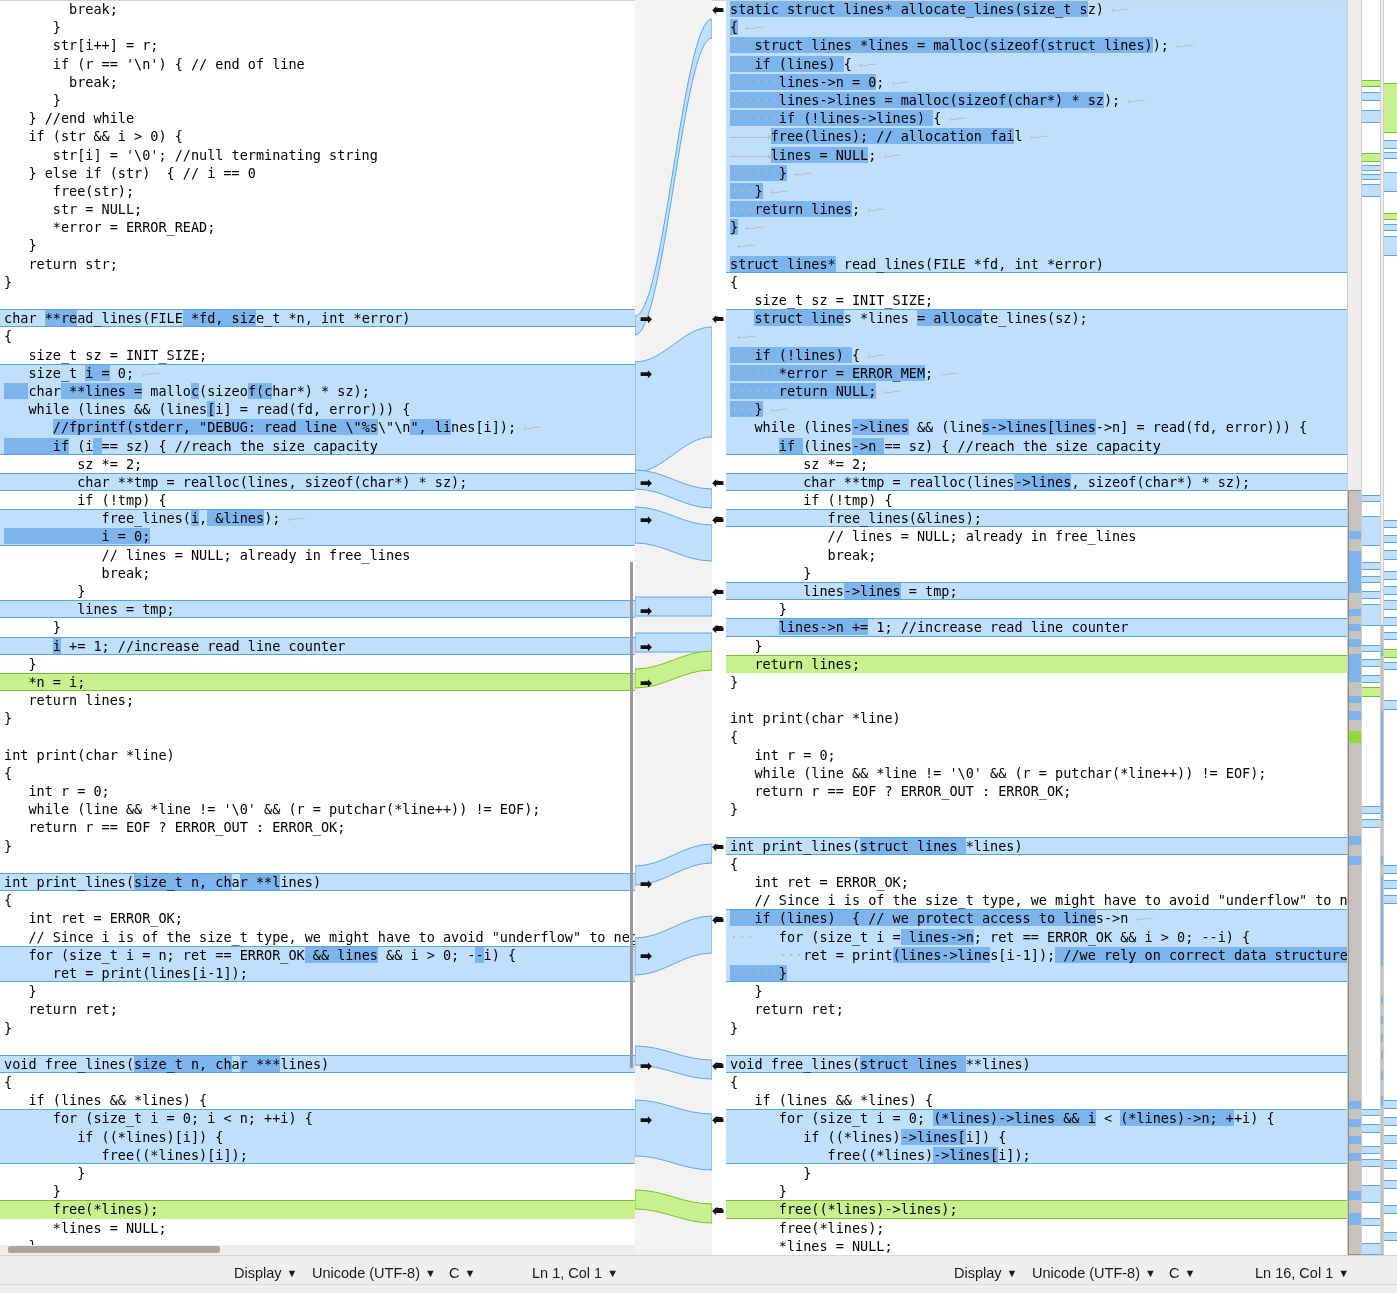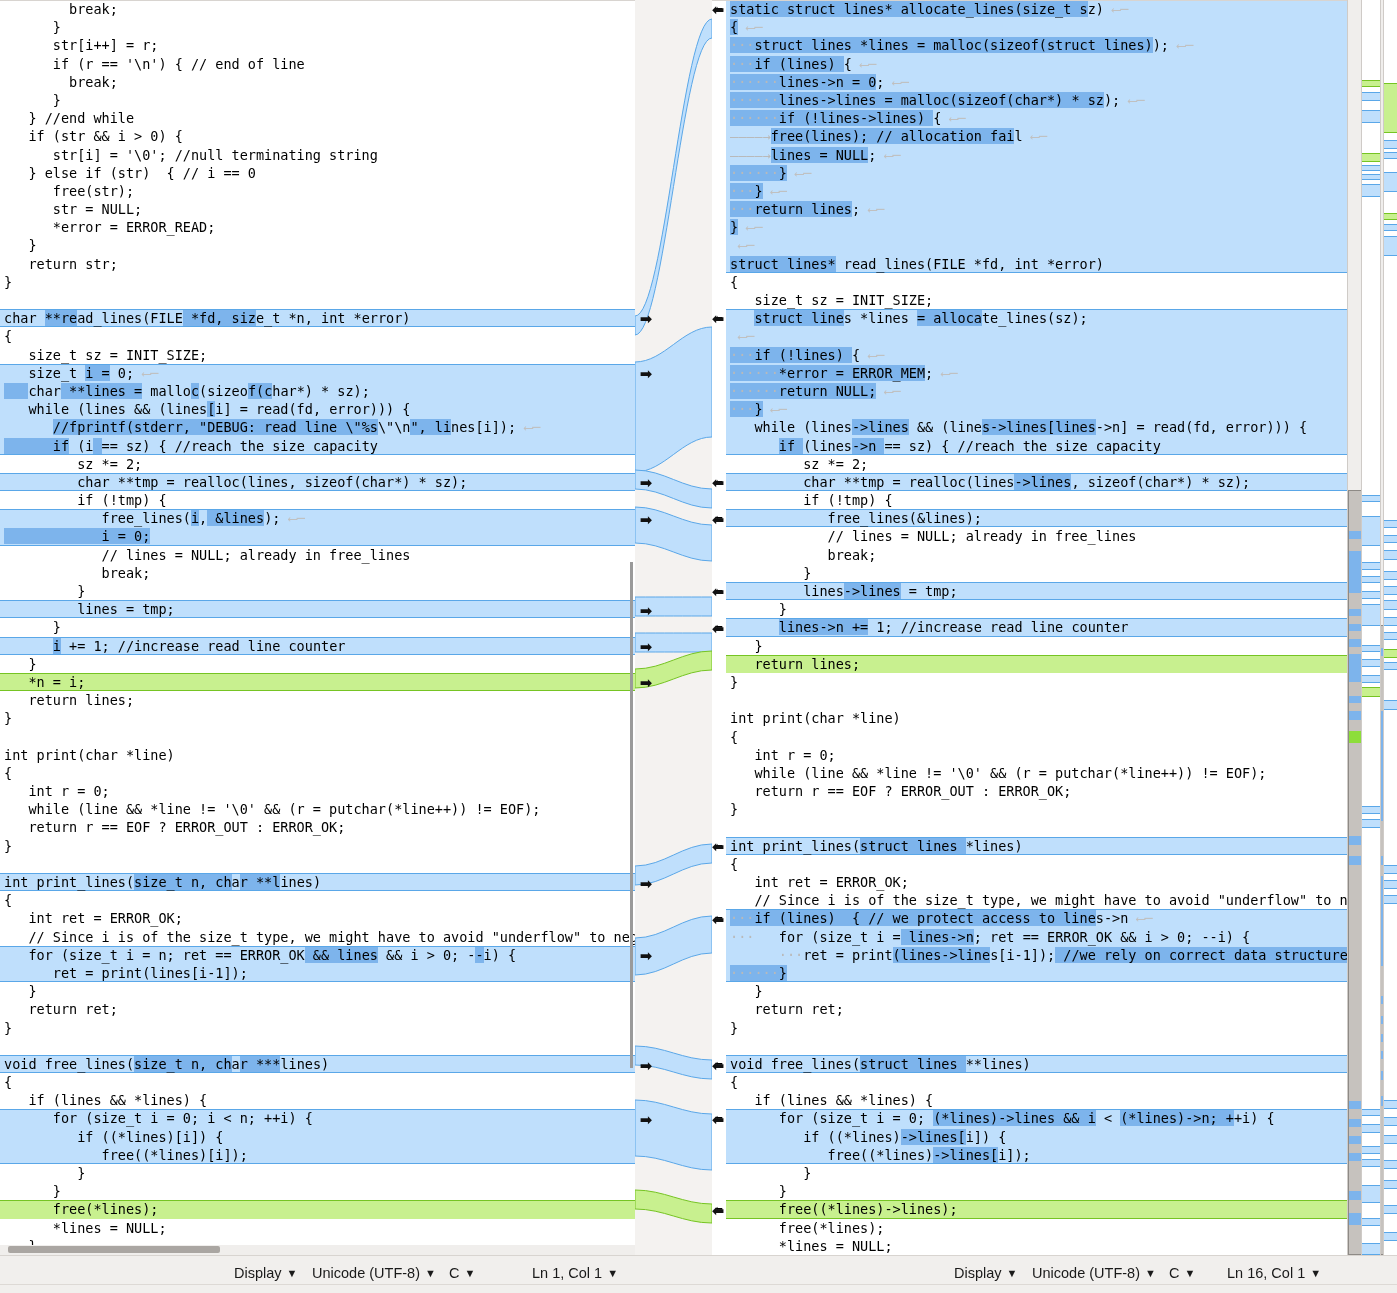--- a/index.html
+++ b/index.html
@@ -239,17 +239,17 @@
     <div class="sb-half" id="sb-left">
       <div class="sb-item" style="left:234px"><span>Display</span><span class="caret">▼</span></div>
       <div class="sb-item" style="left:312px"><span>Unicode (UTF-8)</span><span class="caret">▼</span></div>
       <div class="sb-item" style="left:449px"><span>C</span><span class="caret">▼</span></div>
       <div class="sb-item" style="left:532px"><span>Ln 1, Col 1</span><span class="caret">▼</span></div>
     </div>
     <div class="sb-half" id="sb-right">
       <div class="sb-item" style="left:255px"><span>Display</span><span class="caret">▼</span></div>
       <div class="sb-item" style="left:333px"><span>Unicode (UTF-8)</span><span class="caret">▼</span></div>
       <div class="sb-item" style="left:470px"><span>C</span><span class="caret">▼</span></div>
-      <div class="sb-item" style="left:528px"><span>Ln 16, Col 1</span><span class="caret">▼</span></div>
+      <div class="sb-item" style="left:556px"><span>Ln 16, Col 1</span><span class="caret">▼</span></div>
     </div>
   </div>
 
 </div>
 
 </body></html>

